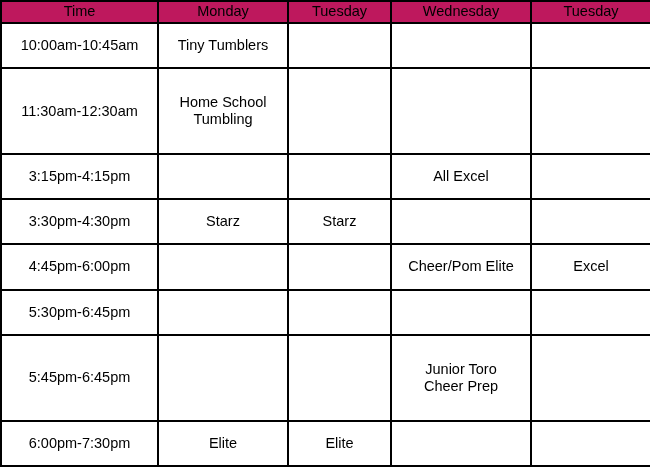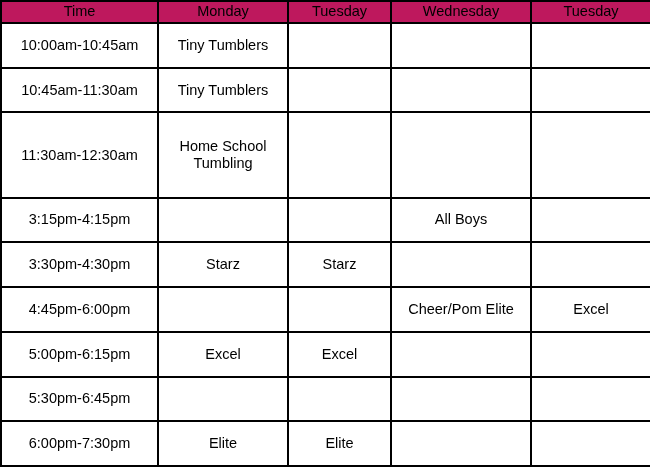--- a/index.html
+++ b/index.html
@@ -74,68 +74,62 @@
       </tr>
     </thead>
     <tbody id="schedule-body">
         <tr class="r-std">
           <td>10:00am-10:45am</td>
           <td>Tiny Tumblers</td>
           <td></td>
           <td></td>
           <td></td>
         </tr>
-        <tr class="r-std">
-          <td>10:45am-11:30am</td>
-          <td>Tiny Tumblers</td>
-          <td></td>
-          <td></td>
-          <td></td>
-        </tr>
         <tr class="r-tall">
           <td>11:30am-12:30am</td>
           <td>Home School
 Tumbling</td>
           <td></td>
           <td></td>
           <td></td>
         </tr>
         <tr class="r-std">
           <td>3:15pm-4:15pm</td>
           <td></td>
           <td></td>
-          <td>All Boys</td>
+          <td>All Excel</td>
           <td></td>
         </tr>
         <tr class="r-std">
           <td>3:30pm-4:30pm</td>
           <td>Starz</td>
           <td>Starz</td>
           <td></td>
           <td></td>
         </tr>
         <tr class="r-std">
           <td>4:45pm-6:00pm</td>
           <td></td>
           <td></td>
           <td>Cheer/Pom Elite</td>
           <td>Excel</td>
         </tr>
         <tr class="r-std">
-          <td>5:00pm-6:15pm</td>
-          <td>Excel</td>
-          <td>Excel</td>
-          <td></td>
-          <td></td>
-        </tr>
-        <tr class="r-std">
           <td>5:30pm-6:45pm</td>
           <td></td>
           <td></td>
           <td></td>
+          <td></td>
+        </tr>
+        <tr class="r-tall">
+          <td>5:45pm-6:45pm</td>
+          <td></td>
+          <td></td>
+          <td>Junior Toro
+Cheer Prep</td>
           <td></td>
         </tr>
         <tr class="r-std">
           <td>6:00pm-7:30pm</td>
           <td>Elite</td>
           <td>Elite</td>
           <td></td>
           <td></td>
         </tr>
       </tbody>

